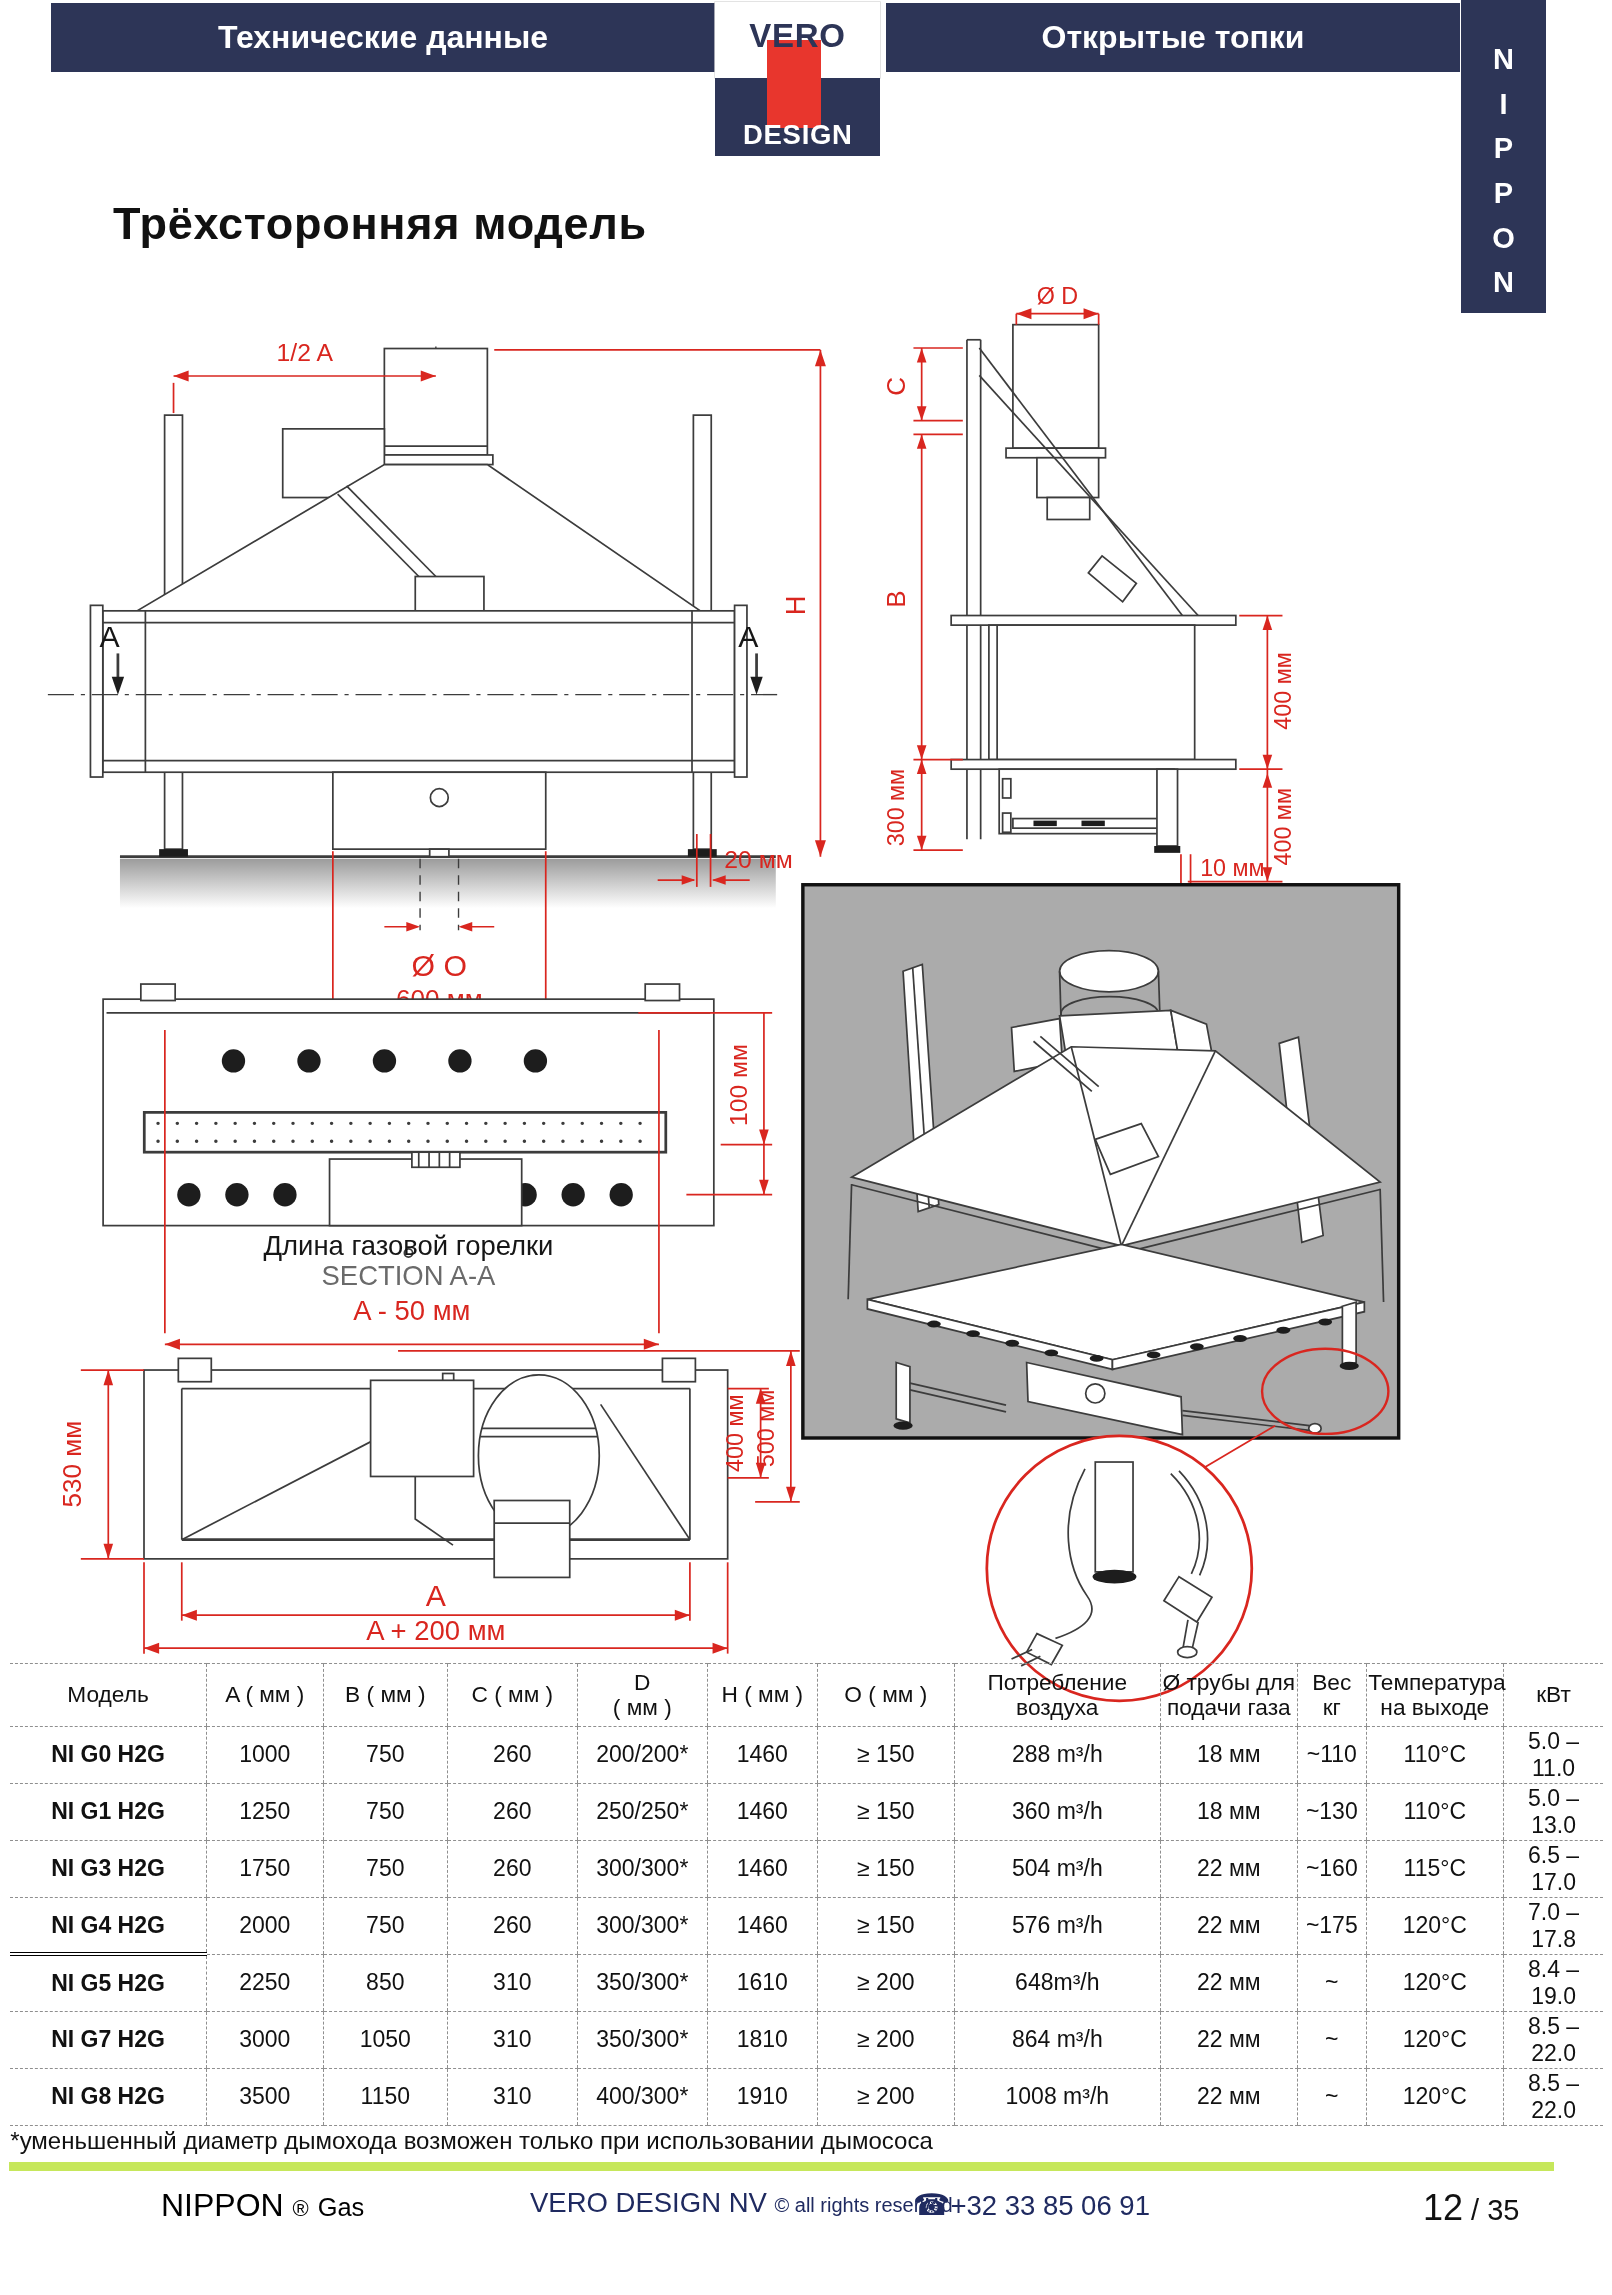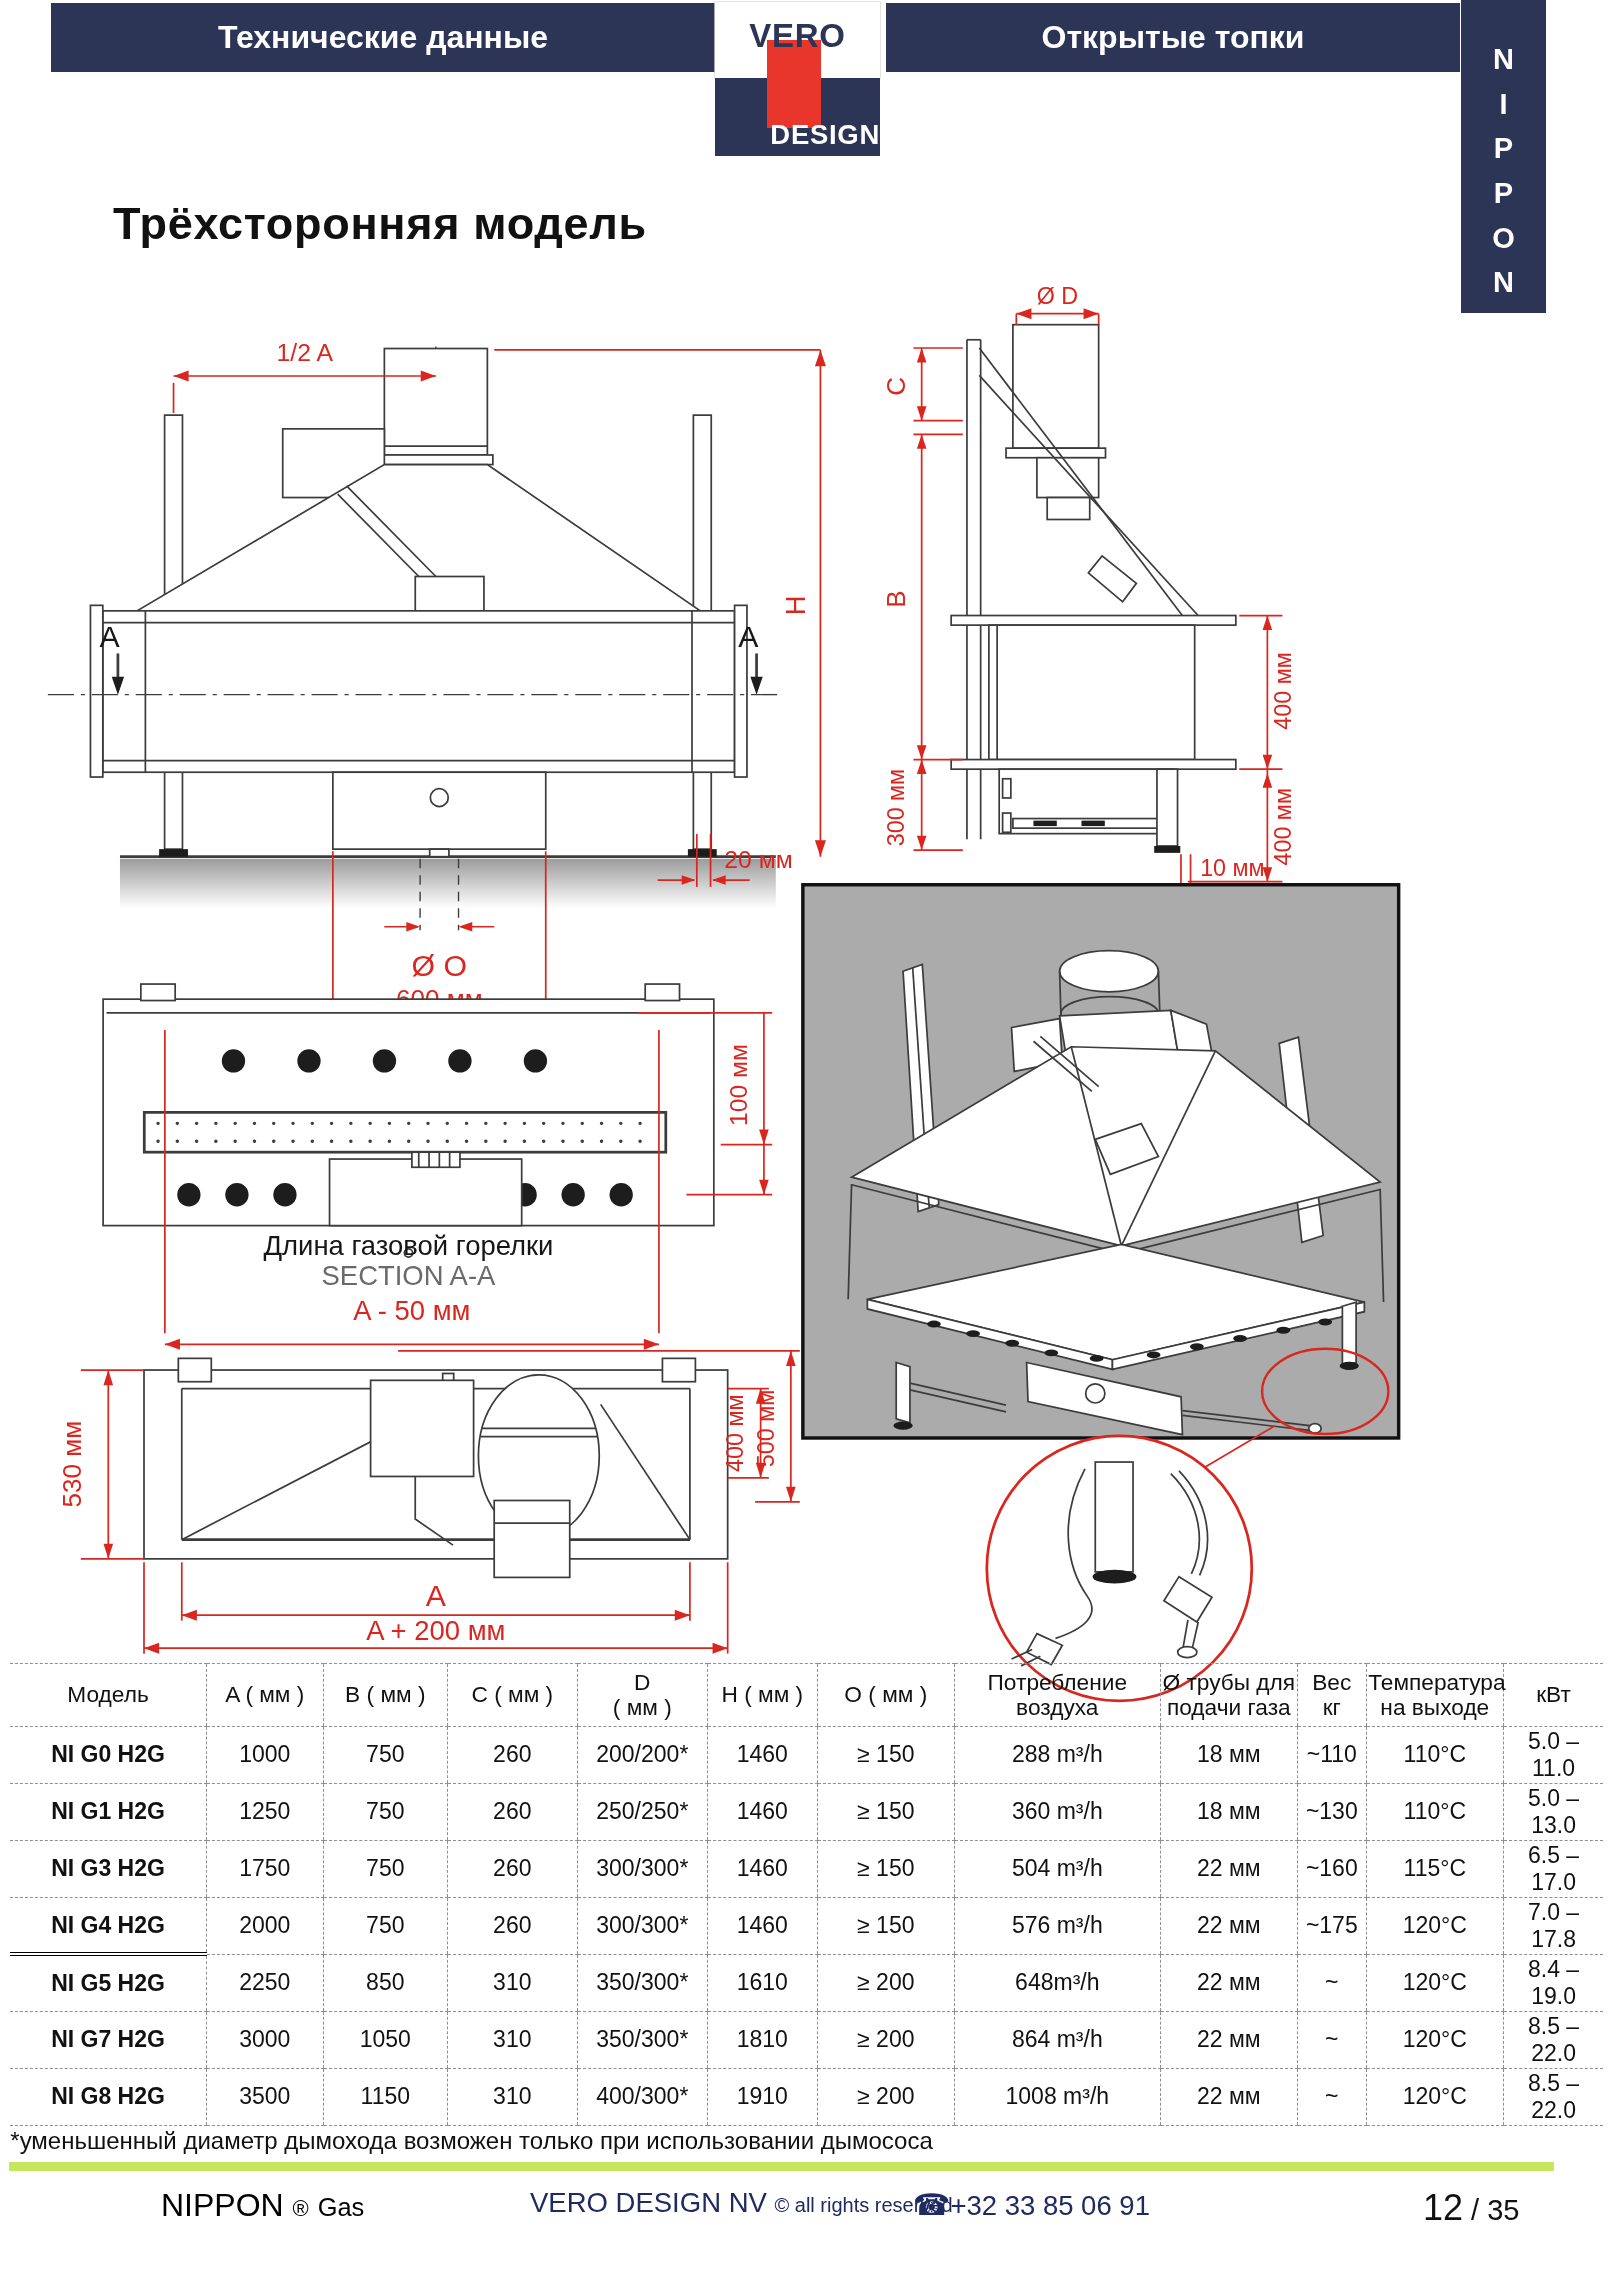--- a/index.html
+++ b/index.html
@@ -11,22 +11,22 @@
        font-weight:700;font-size:32px;}
   #bar-left{left:51px;top:3.4px;width:664px;height:69px;}
   #bar-right{left:886px;top:3.4px;width:574px;height:69px;}
   #logo{left:715px;top:2.1px;width:165px;height:154px;}
   #logo .lg-white{position:absolute;left:0;top:0;width:165px;height:76px;background:#fff;
        box-shadow:0 0 0 0.7px #d8d8d8;}
   #logo .lg-navy{position:absolute;left:0;top:76px;width:165px;height:78px;background:#2d3557;}
   #logo .lg-red{position:absolute;left:52px;top:38px;width:54px;height:88px;background:#e8362d;}
   #logo .lg-vero{position:absolute;left:0;top:15px;width:165px;text-align:center;
        font-weight:700;font-size:33px;color:#2d3557;letter-spacing:0.7px;}
-  #logo .lg-design{position:absolute;left:0;bottom:5.5px;width:165px;text-align:right;
-       font-weight:700;font-size:27.5px;color:#fff;letter-spacing:0.7px;}
+  #logo .lg-design{position:absolute;left:0;bottom:5.5px;width:165px;text-align:left;
+       font-weight:700;font-size:27.5px;color:#fff;letter-spacing:0.7px;padding-left:28px;}
   #side-tab{left:1461px;top:0;width:85px;height:313px;background:#2d3557;}
   #side-tab .letters{display:flex;flex-direction:column;align-items:center;gap:11.7px;padding-top:43px;
        color:#fff;font-weight:700;font-size:29px;}
   
   #page-title{left:113px;top:198px;font-size:45px;font-weight:700;letter-spacing:0.7px;}
   
   svg text{font-family:"Liberation Sans",sans-serif;}
   .k{stroke:#3c3c3c;fill:none;stroke-width:2.5;}
   .k4{stroke:#3c3c3c;fill:none;stroke-width:4;}
   .kf{fill:#fff;stroke:#3c3c3c;stroke-width:2.5;}

